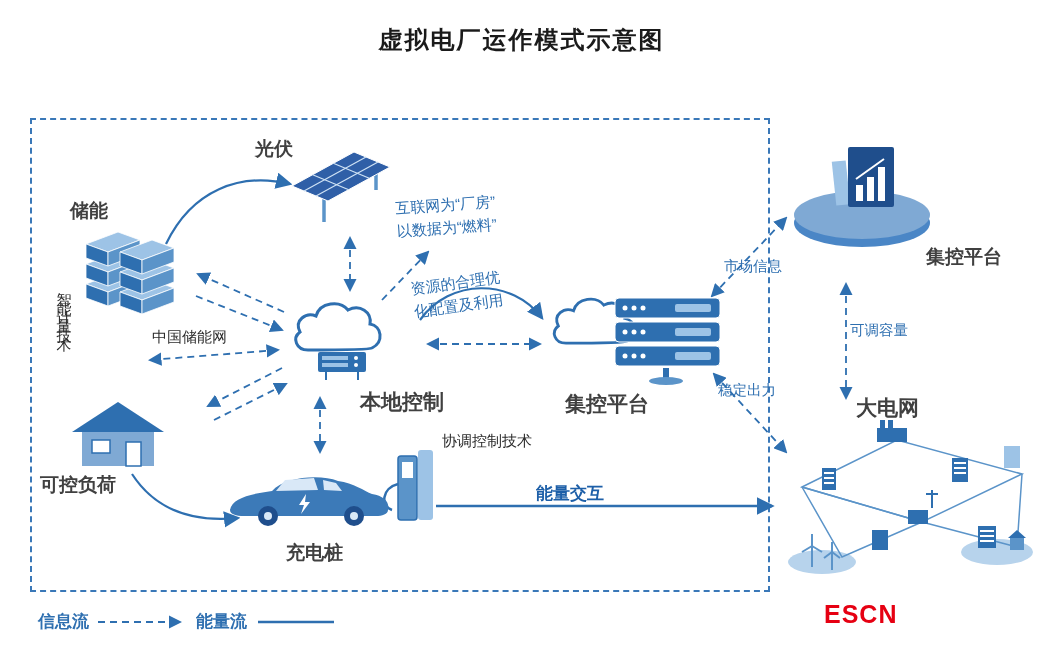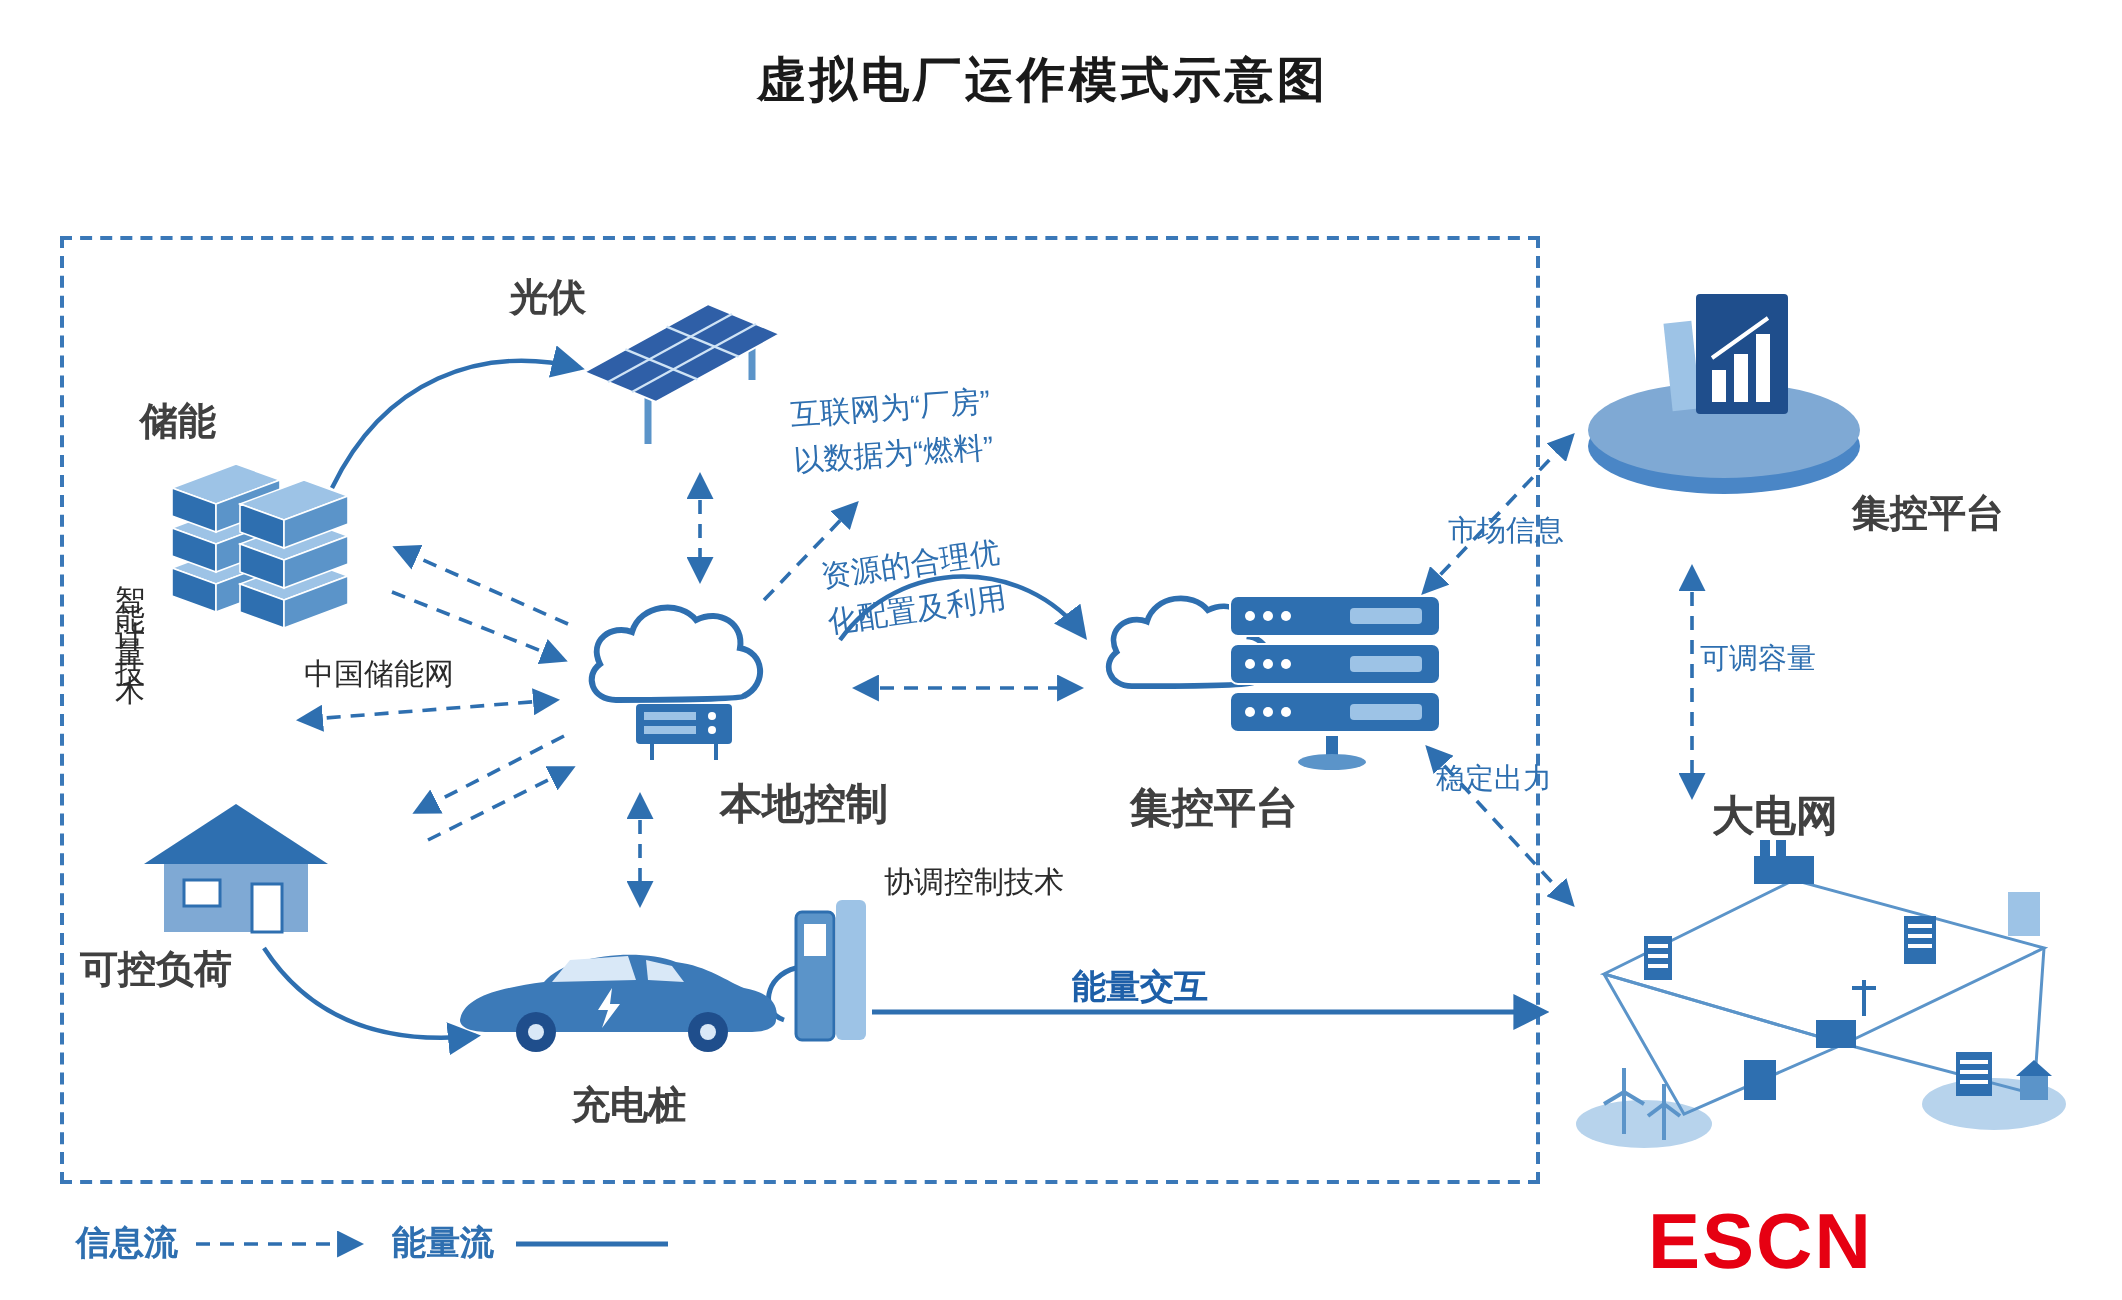--- a/index.html
+++ b/index.html
@@ -13,21 +13,21 @@
   .lbl{z-index:3;font-weight:bold;color:#404040;font-size:19px;white-space:nowrap;}
   .lbl-big{font-size:21px;}
   .ann{z-index:3;color:#2e6fb0;font-size:15px;line-height:1.5;white-space:pre-line;}
   .ann-dark{z-index:3;color:#2b2b2b;font-size:15px;white-space:nowrap;}
   .vertical{writing-mode:vertical-lr;text-orientation:upright;letter-spacing:9px;color:#2b2b2b;font-size:15px;z-index:3;}
   .rot4{transform:rotate(-4deg);}
   .rot8{transform:rotate(-8deg);}
   .energy-lbl{font-size:17px;font-weight:bold;color:#1d5fa8;z-index:3;white-space:nowrap;}
   .legend-lbl{color:#2e6fb0;font-weight:bold;font-size:17px;z-index:3;white-space:nowrap;}
   .logo{left:824px;top:600px;z-index:3;white-space:nowrap;display:flex;align-items:baseline;}
-  .logo-escn{color:#e60012;font-weight:bold;font-size:39px;letter-spacing:1px;}
+  .logo-escn{color:#e60012;font-weight:bold;font-size:25px;letter-spacing:1px;}
   .logo-site{color:#111;font-weight:bold;font-size:27px;}
 </style>
 </head>
 <body>
 
 <div class="stage">
 
   <div class="abs title">虚拟电厂运作模式示意图</div>
 
   <div class="abs dashed-box"></div>

